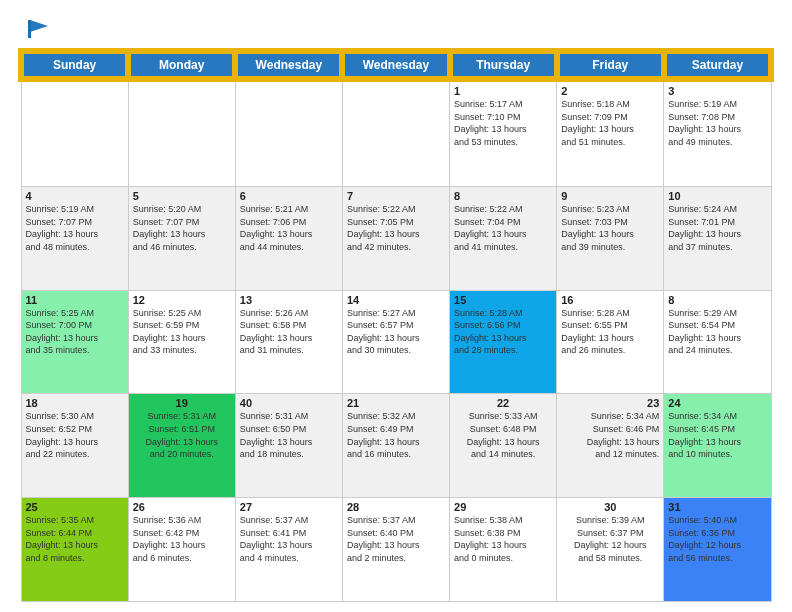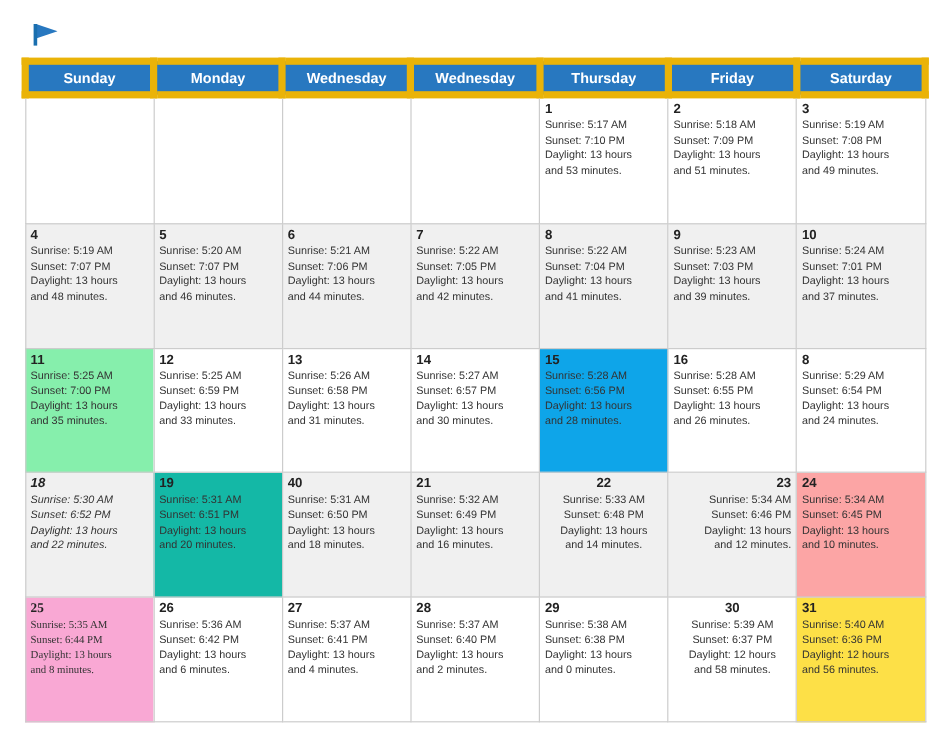--- a/index.html
+++ b/index.html
@@ -210,51 +210,51 @@
           <td style="background: rgb(255, 255, 255);">
             <span class="day-num">16</span>
             <div class="day-info">Sunrise: 5:28 AM<br>Sunset: 6:55 PM<br>Daylight: 13 hours<br>and 26 minutes.</div>
           </td>
           <td style="background: rgb(255, 255, 255);">
             <span class="day-num">8</span>
             <div class="day-info">Sunrise: 5:29 AM<br>Sunset: 6:54 PM<br>Daylight: 13 hours<br>and 24 minutes.</div>
           </td>
         </tr>
         <tr>
-          <td style="background: rgb(240, 240, 240); font-style: italic;">
+          <td style="background: rgb(240, 240, 240);">
             <span class="day-num">18</span>
             <div class="day-info">Sunrise: 5:30 AM<br>Sunset: 6:52 PM<br>Daylight: 13 hours<br>and 22 minutes.</div>
           </td>
-          <td style="background: #14b8a6;">
+          <td style="background: #22c55e; text-align: center;">
             <span class="day-num">19</span>
             <div class="day-info">Sunrise: 5:31 AM<br>Sunset: 6:51 PM<br>Daylight: 13 hours<br>and 20 minutes.</div>
           </td>
           <td style="background: rgb(240, 240, 240);">
             <span class="day-num">40</span>
             <div class="day-info">Sunrise: 5:31 AM<br>Sunset: 6:50 PM<br>Daylight: 13 hours<br>and 18 minutes.</div>
           </td>
           <td style="background: rgb(240, 240, 240);">
             <span class="day-num">21</span>
             <div class="day-info">Sunrise: 5:32 AM<br>Sunset: 6:49 PM<br>Daylight: 13 hours<br>and 16 minutes.</div>
           </td>
           <td style="background: rgb(240, 240, 240); text-align: center;">
             <span class="day-num">22</span>
             <div class="day-info">Sunrise: 5:33 AM<br>Sunset: 6:48 PM<br>Daylight: 13 hours<br>and 14 minutes.</div>
           </td>
           <td style="background: rgb(240, 240, 240); text-align: right;">
             <span class="day-num">23</span>
             <div class="day-info">Sunrise: 5:34 AM<br>Sunset: 6:46 PM<br>Daylight: 13 hours<br>and 12 minutes.</div>
           </td>
-          <td style="background: #fca5a5; margin-left: 12px;">
+          <td style="background: #86efac; margin-left: 12px;">
             <span class="day-num">24</span>
             <div class="day-info">Sunrise: 5:34 AM<br>Sunset: 6:45 PM<br>Daylight: 13 hours<br>and 10 minutes.</div>
           </td>
         </tr>
         <tr>
-          <td style="background: #f9a8d4; font-family: Liberation Serif, serif;">
+          <td style="background: #84cc16;">
             <span class="day-num">25</span>
             <div class="day-info">Sunrise: 5:35 AM<br>Sunset: 6:44 PM<br>Daylight: 13 hours<br>and 8 minutes.</div>
           </td>
           <td style="background: rgb(255, 255, 255);">
             <span class="day-num">26</span>
             <div class="day-info">Sunrise: 5:36 AM<br>Sunset: 6:42 PM<br>Daylight: 13 hours<br>and 6 minutes.</div>
           </td>
           <td style="background: rgb(255, 255, 255);">
             <span class="day-num">27</span>
             <div class="day-info">Sunrise: 5:37 AM<br>Sunset: 6:41 PM<br>Daylight: 13 hours<br>and 4 minutes.</div>
@@ -264,20 +264,20 @@
             <div class="day-info">Sunrise: 5:37 AM<br>Sunset: 6:40 PM<br>Daylight: 13 hours<br>and 2 minutes.</div>
           </td>
           <td style="background: rgb(255, 255, 255);">
             <span class="day-num">29</span>
             <div class="day-info">Sunrise: 5:38 AM<br>Sunset: 6:38 PM<br>Daylight: 13 hours<br>and 0 minutes.</div>
           </td>
           <td style="background: rgb(255, 255, 255); text-align: center;">
             <span class="day-num">30</span>
             <div class="day-info">Sunrise: 5:39 AM<br>Sunset: 6:37 PM<br>Daylight: 12 hours<br>and 58 minutes.</div>
           </td>
-          <td style="background: #fde047;">
+          <td style="background: #3b82f6;">
             <span class="day-num">31</span>
             <div class="day-info">Sunrise: 5:40 AM<br>Sunset: 6:36 PM<br>Daylight: 12 hours<br>and 56 minutes.</div>
           </td>
         </tr>
       </tbody>
   </table>
 </div>
 
 </body></html>

